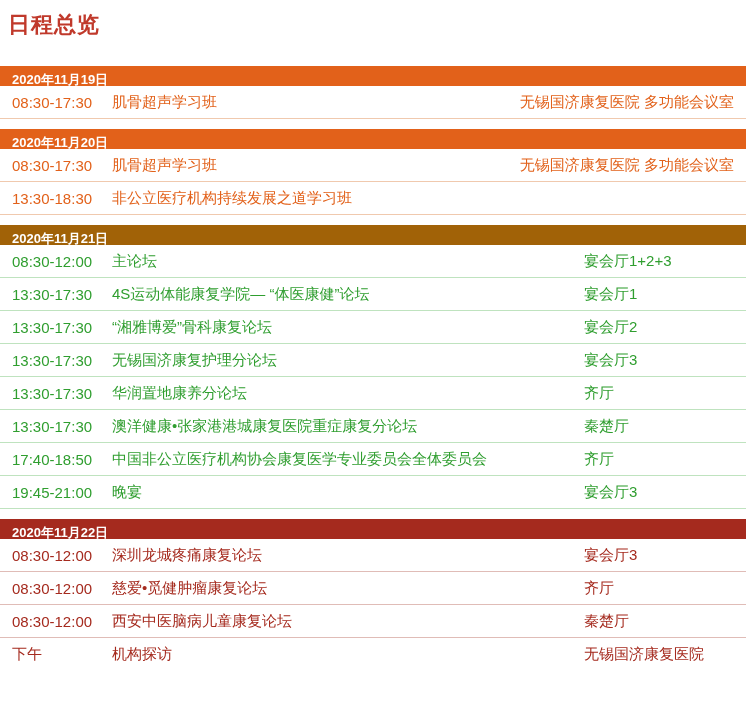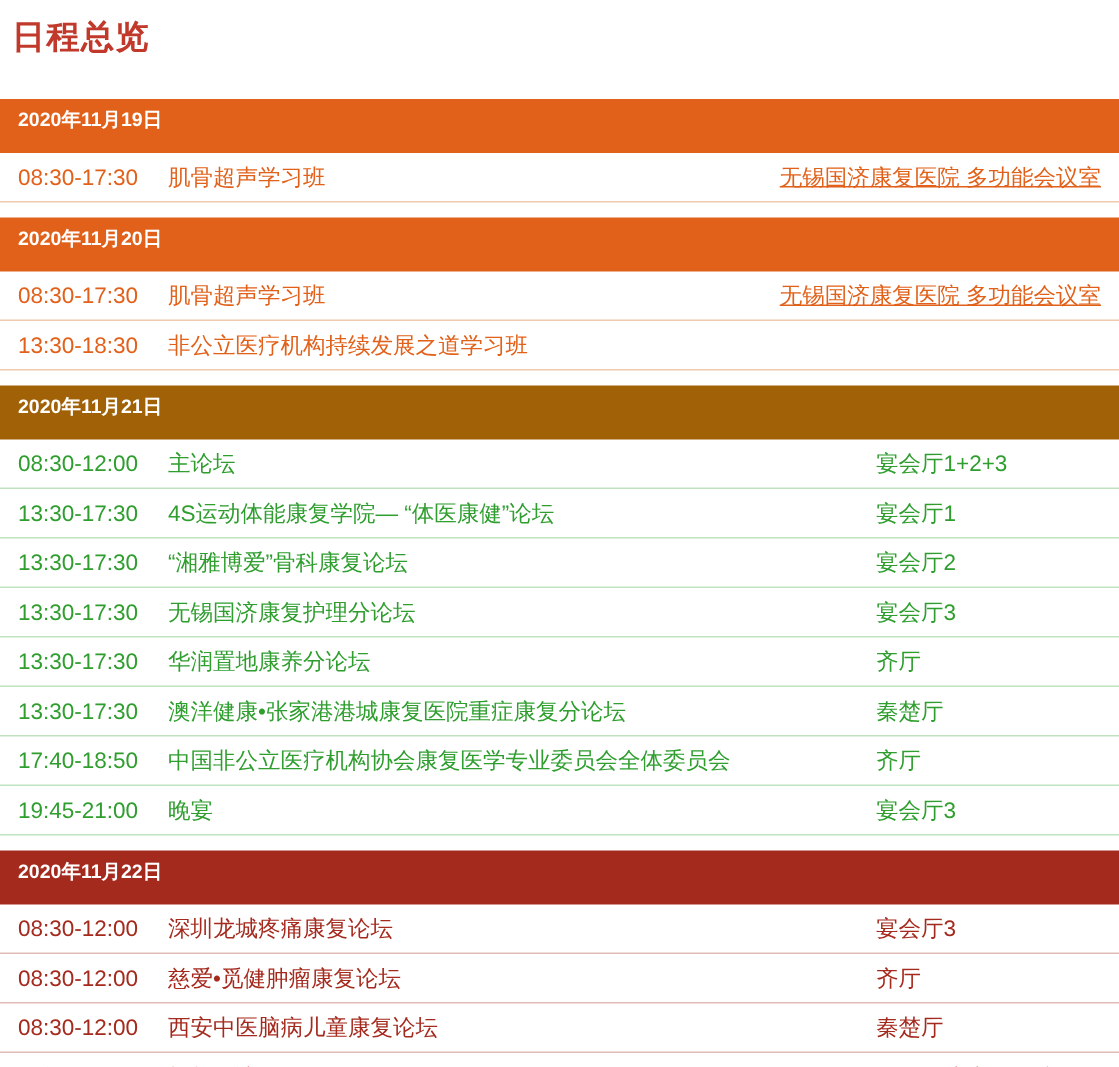--- a/index.html
+++ b/index.html
@@ -26,21 +26,21 @@
     margin: 10px 0 0 8px;
     letter-spacing: 1px;
   }
   .schedule {
     margin-top: 26px;
   }
   .day-block {
     margin-bottom: 0;
   }
   .day-header {
-    height: 36px;
+    height: 20px;
     line-height: 28px;
     padding: 0 12px;
     color: #ffffff;
     font-size: 13px;
     font-weight: bold;
     box-sizing: border-box;
     margin-bottom: 0;
   }
   .day-header.orange { background: #e2611a; }
   .day-header.green  { background: #a16207; }
@@ -69,21 +69,21 @@
     text-overflow: ellipsis;
   }
   .row .venue {
     flex: 0 0 auto;
     white-space: nowrap;
     padding-left: 10px;
   }
 
   
   .sec-orange .row { color: #e2611a; border-bottom: 1px solid #f0c9ae; }
-  .sec-orange .row .venue { text-align: right; text-decoration: underline; }
+  .sec-orange .row .venue { text-align: right; }
   .sec-orange .row:last-child { border-bottom: 1px solid #f0c9ae; }
 
   
   .sec-green .row { color: #2f9e2f; border-bottom: 1px solid #bfe3bf; }
   .sec-green .row .venue { width: 150px; flex: 0 0 150px; text-align: left; }
 
   
   .sec-red .row { color: #a52a1e; border-bottom: 1px solid #e0bcb7; }
   .sec-red .row .venue { width: 150px; flex: 0 0 150px; text-align: left; }
   .sec-red .row:last-child { border-bottom: none; }

